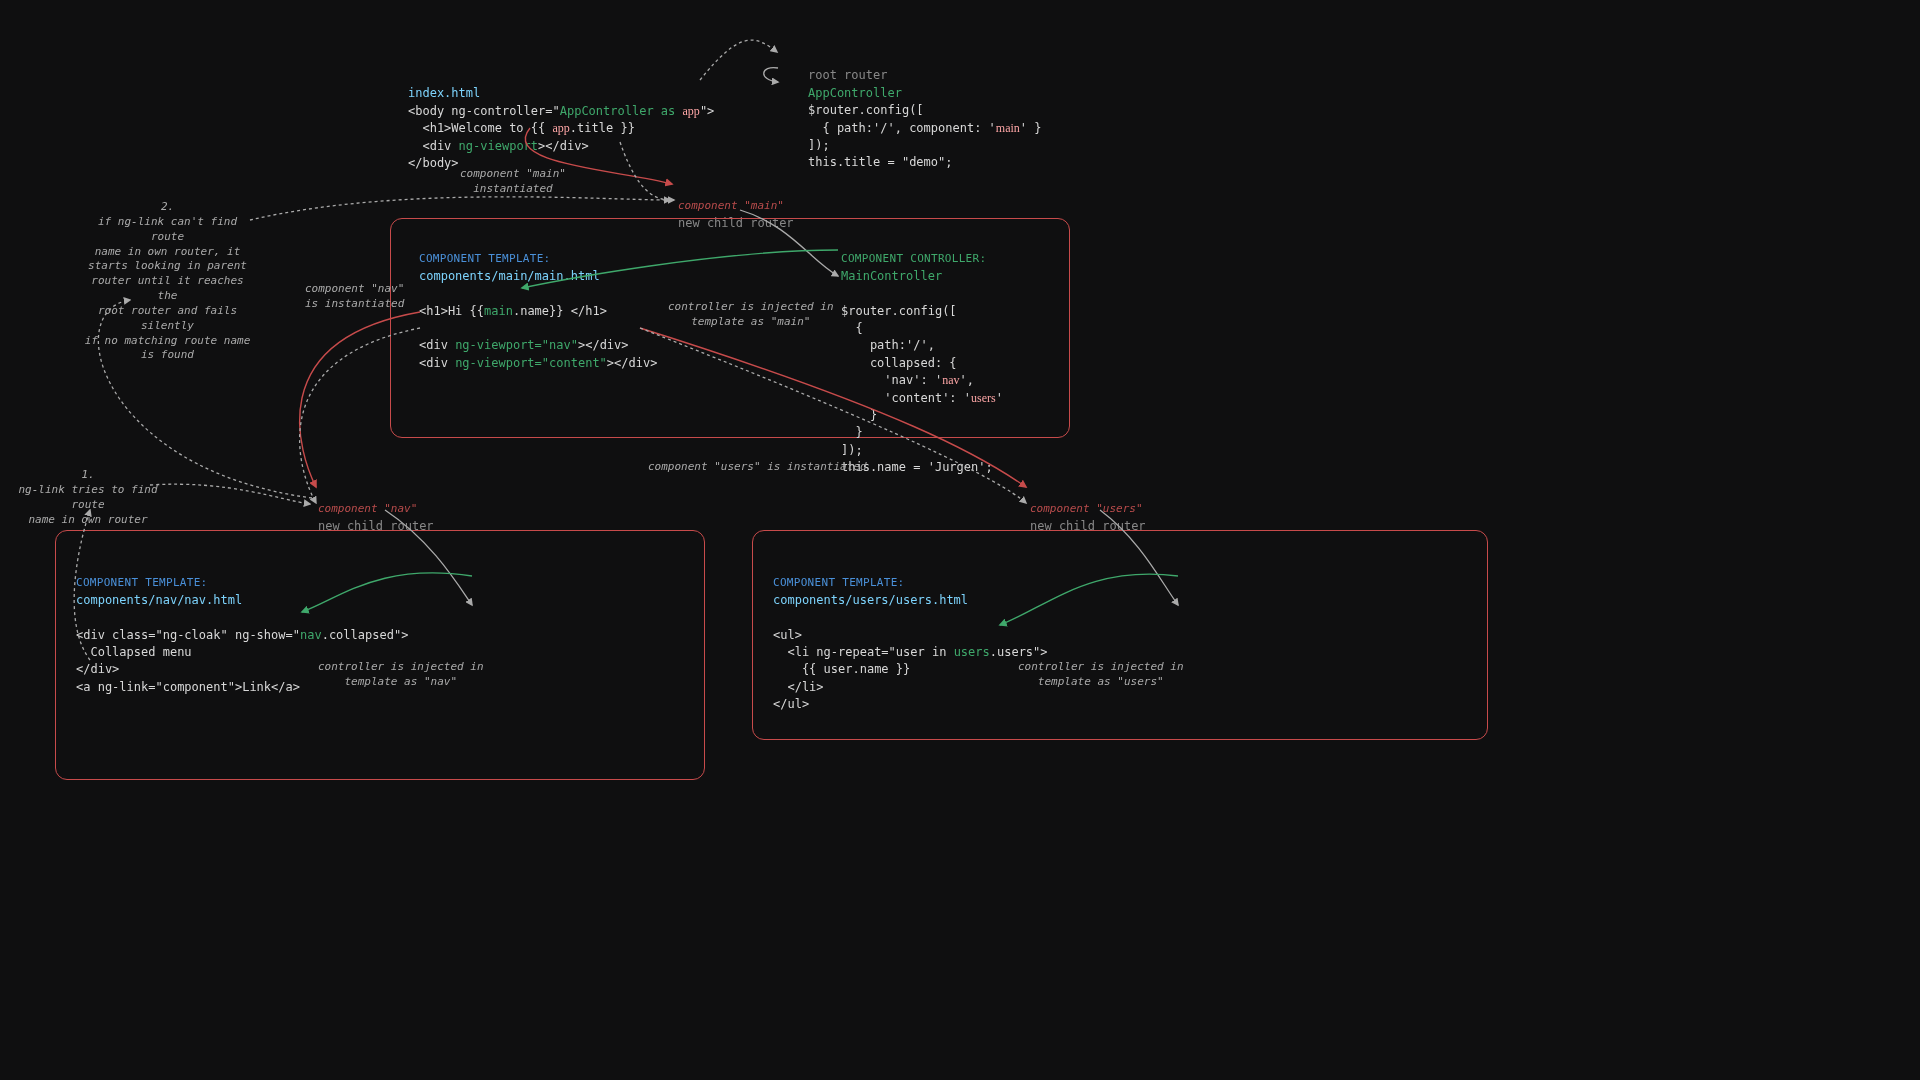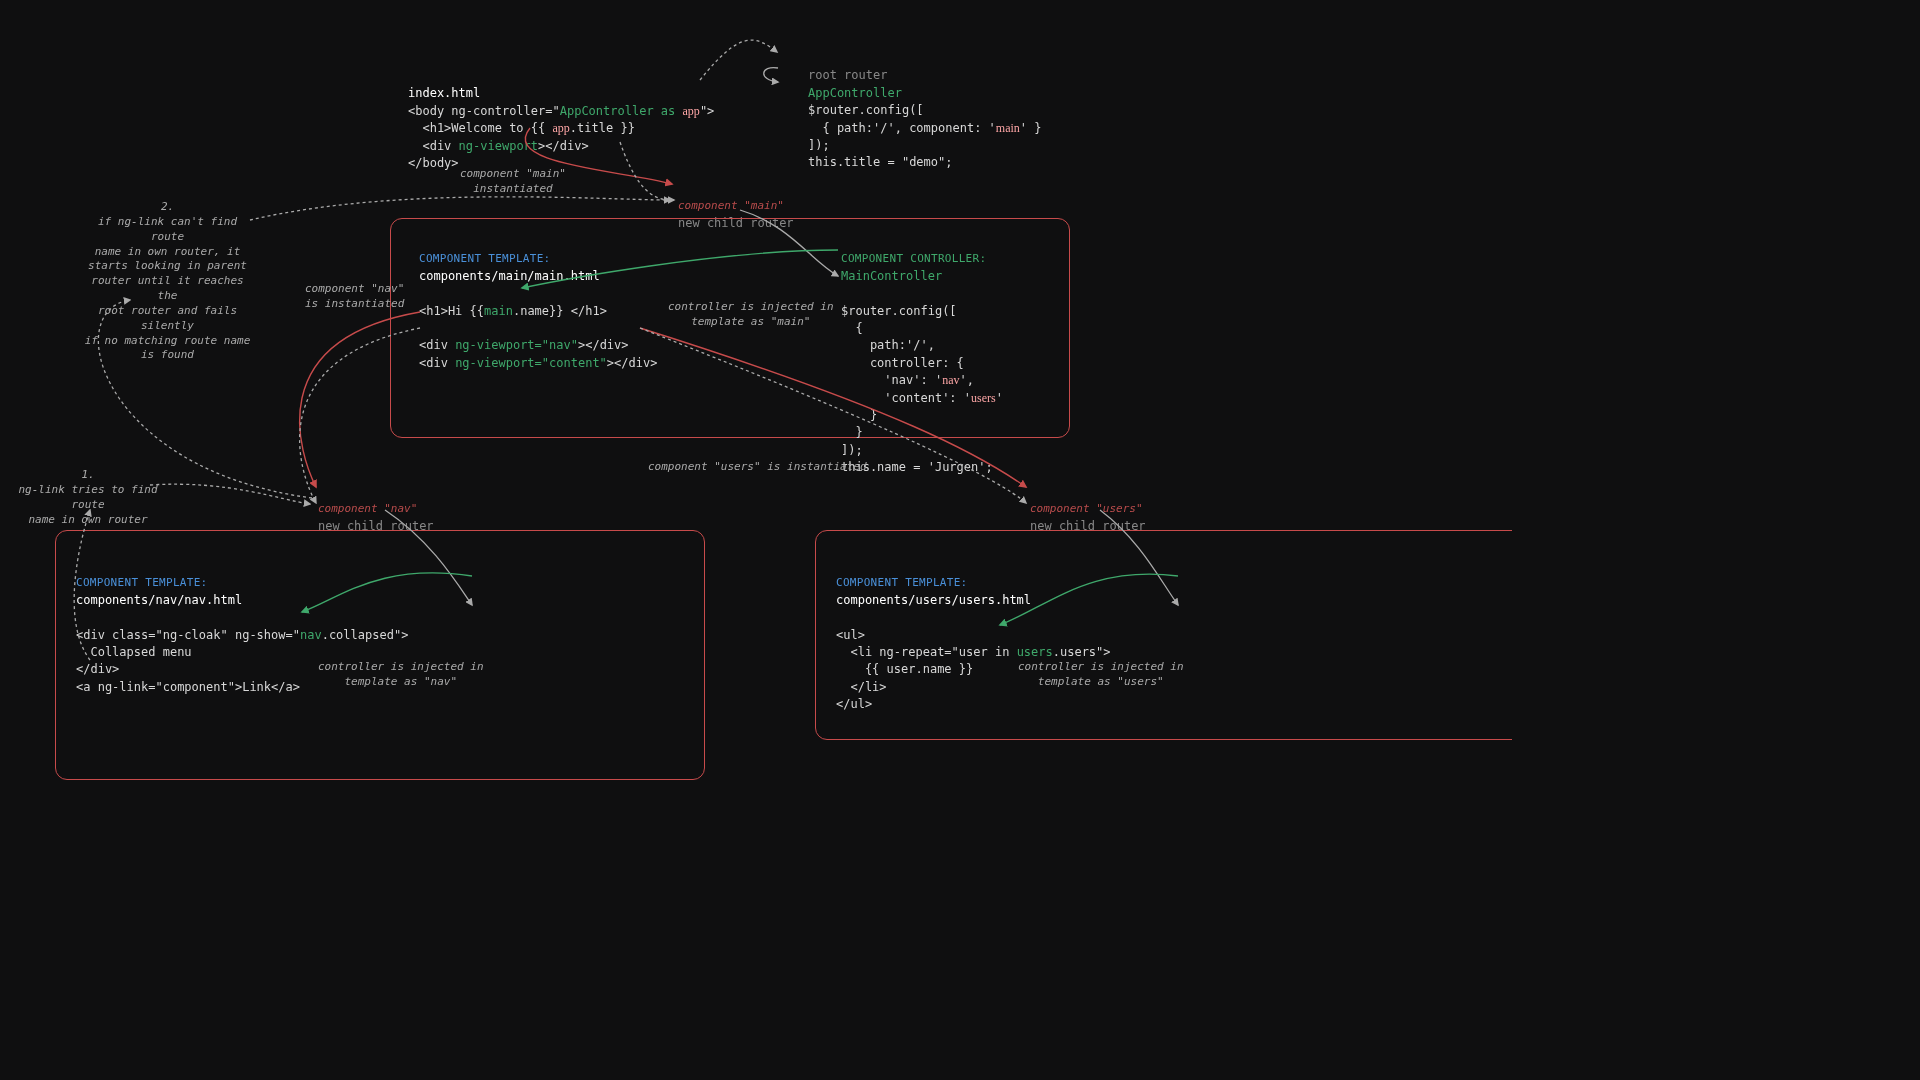--- a/index.html
+++ b/index.html
@@ -6,21 +6,21 @@
   body {
     background: #0f0f10;
     color: #d0d0d0;
     font-family: "Menlo", "Monaco", "Consolas", monospace;
     font-size: 12px;
     width: 1512px;
     height: 850px;
     position: relative;
     overflow: hidden;
   }
-  .blue { color: #ffffff; }
+  .blue { color: #7dd3fc; }
   .green { color: #3fa86b; }
   .red { color: #fca5a5; font-family: Liberation Serif, serif; }
   .white { color: #d8d8d8; }
   .gray { color: #888; }
   .label-blue { color: #4a90d9; text-transform: uppercase; letter-spacing: 0.3px; font-size: 11px; }
   .label-green { color: #3fa86b; text-transform: uppercase; letter-spacing: 0.3px; font-size: 11px; }
   .ann-red { color: #b94c4c; font-style: italic; font-size: 11px; }
   .ann-green { color: #3fa86b; font-style: italic; font-size: 11px; }
   .box {
     position: absolute;
@@ -86,21 +86,21 @@
 <span class="white">&lt;div </span><span class="green">ng-viewport="nav"</span><span class="white">&gt;&lt;/div&gt;</span>
 <span class="white">&lt;div </span><span class="green">ng-viewport="content"</span><span class="white">&gt;&lt;/div&gt;</span>
 </div>
   <div class="codeblock" style="left:450px; top:14px;">
 <span class="label-green">COMPONENT CONTROLLER:</span>
 <span class="green">MainController</span>
 
 <span class="white">$router.config([</span>
 <span class="white">  {</span>
 <span class="white">    path:'/',</span>
-<span class="white">    controller: {</span>
+<span class="white">    collapsed: {</span>
 <span class="white">      'nav': '</span><span class="red">nav</span><span class="white">',</span>
 <span class="white">      'content': '</span><span class="red">users</span><span class="white">'</span>
 <span class="white">    }</span>
 <span class="white">  }</span>
 <span class="white">]);</span>
 <span class="white">this.name = 'Jurgen';</span>
 </div>
 </div>
 
 <div class="note ann-green" style="left:668px; top:300px; white-space:pre; text-align:center;">controller is injected in
@@ -129,21 +129,21 @@
 <span class="white">&lt;div class="ng-cloak" ng-show="</span><span class="green">nav</span><span class="white">.collapsed"&gt;</span>
 <span class="white">  Collapsed menu</span>
 <span class="white">&lt;/div&gt;</span>
 <span class="white">&lt;a ng-link="component"&gt;Link&lt;/a&gt;</span>
 </div>
 </div>
 
 <div class="note ann-green" style="left:318px; top:660px; white-space:pre; text-align:center;">controller is injected in
 template as "nav"</div>
 
-<div class="box" style="left:815px; top:530px; width:736px; height:210px;">
+<div class="box" style="left:752px; top:530px; width:736px; height:210px;">
   <div class="codeblock" style="left:20px; top:26px;">
 <span class="label-blue">COMPONENT TEMPLATE:</span>
 <span class="blue">components/users/users.html</span>
 
 <span class="white">&lt;ul&gt;</span>
 <span class="white">  &lt;li ng-repeat="user in </span><span class="green">users</span><span class="white">.users"&gt;</span>
 <span class="white">    {{ user.name }}</span>
 <span class="white">  &lt;/li&gt;</span>
 <span class="white">&lt;/ul&gt;</span>
 </div>

